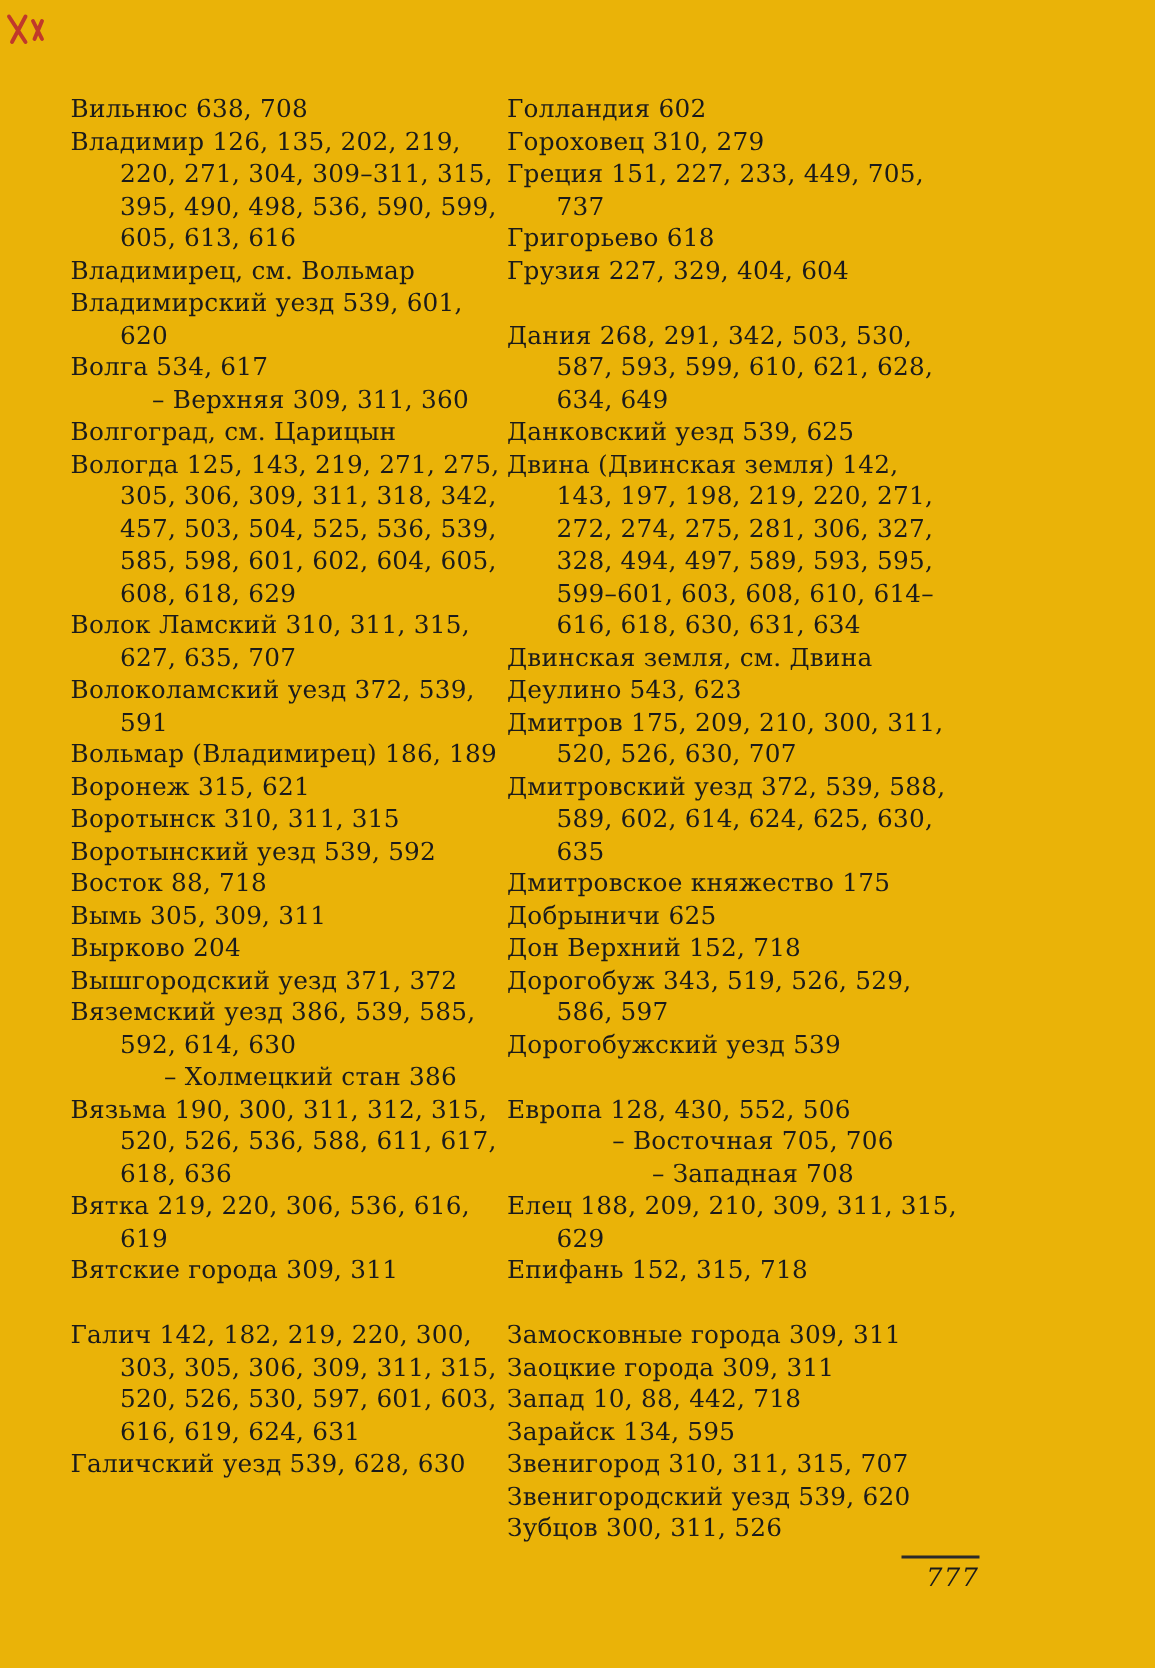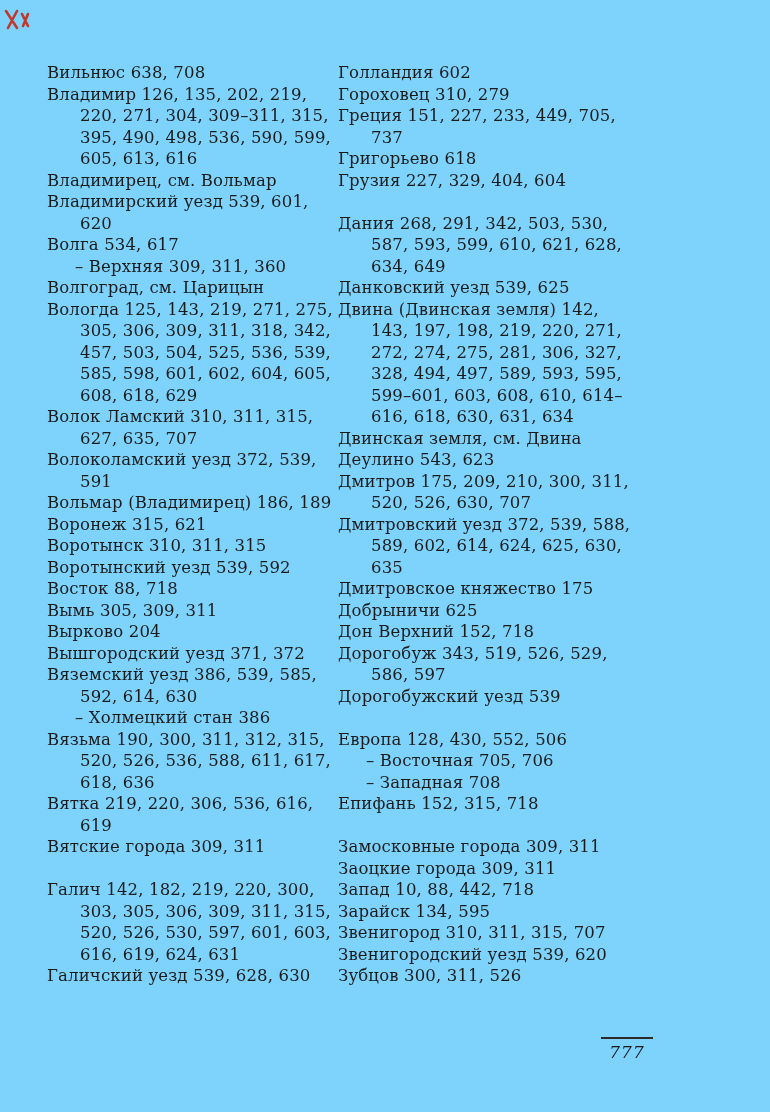--- a/index.html
+++ b/index.html
@@ -4,21 +4,21 @@
 <style>
   html, body {
     margin: 0;
     padding: 0;
     background: #f4f4f1;
   }
   .page {
     position: relative;
     width: 770px;
     height: 1112px;
-    background: #7dd3fc;
+    background: #eab308;
     font-family: "DejaVu Serif", serif;
     color: #1b1b1b;
     overflow: hidden;
   }
   .corner-mark {
     position: absolute;
     top: 6px;
     left: 2px;
     width: 30px;
     height: 28px;
@@ -32,29 +32,30 @@
   }
   .col-left  { left: 47px;  width: 292px; }
   .col-right { left: 338px; width: 300px; }
   .entry {
     padding-left: 33px;
     text-indent: -33px;
   }
   .entry.sub {
     padding-left: 61px;
     text-indent: -33px;
+    text-align: center;
   }
   .gap { height: 21.5px; }
   .pagenum {
     position: absolute;
     left: 601px;
     top: 1037px;
     width: 52px;
     border-top: 2px solid #2a2a2a;
-    text-align: center;
+    text-align: right;
     padding-top: 3px;
     font-size: 17px;
     font-style: italic;
     letter-spacing: 1px;
   }
 </style>
 </head>
 <body>
 
 <div class="page">
@@ -109,20 +110,21 @@
       <div class="entry">Дмитровский уезд 372, 539, 588, 589, 602, 614, 624, 625, 630, 635</div>
       <div class="entry">Дмитровское княжество 175</div>
       <div class="entry">Добрыничи 625</div>
       <div class="entry">Дон Верхний 152, 718</div>
       <div class="entry">Дорогобуж 343, 519, 526, 529, 586, 597</div>
       <div class="entry">Дорогобужский уезд 539</div>
       <div class="gap"></div>
       <div class="entry">Европа 128, 430, 552, 506</div>
       <div class="entry sub">– Восточная 705, 706</div>
       <div class="entry sub">– Западная 708</div>
+      <div class="entry">Елец 188, 209, 210, 309, 311, 315, 629</div>
       <div class="entry">Епифань 152, 315, 718</div>
       <div class="gap"></div>
       <div class="entry">Замосковные города 309, 311</div>
       <div class="entry">Заоцкие города 309, 311</div>
       <div class="entry">Запад 10, 88, 442, 718</div>
       <div class="entry">Зарайск 134, 595</div>
       <div class="entry">Звенигород 310, 311, 315, 707</div>
       <div class="entry">Звенигородский уезд 539, 620</div>
       <div class="entry">Зубцов 300, 311, 526</div>
     </div>

